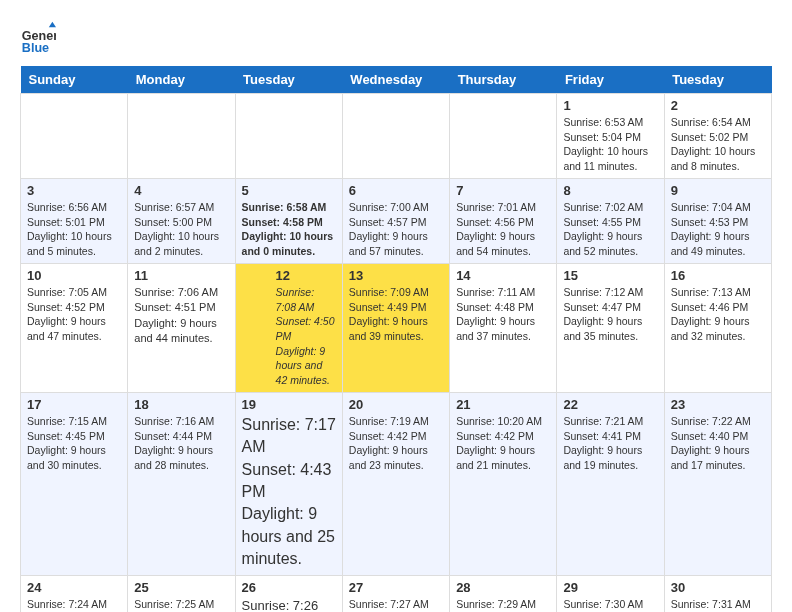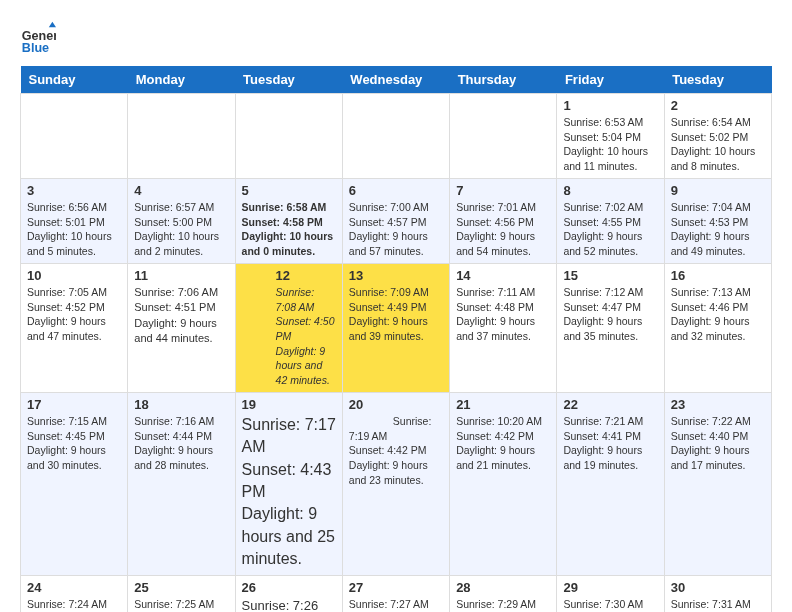--- a/index.html
+++ b/index.html
@@ -163,21 +163,21 @@
       <tr>
         <td style="background-color: rgb(240, 244, 255);"><span class="day-number">17</span><span style="white-space: pre-line; font-size: 10.5px; line-height: 1.4;">Sunrise: 7:15 AM
 Sunset: 4:45 PM
 Daylight: 9 hours and 30 minutes.</span></td>
         <td style="background-color: rgb(240, 244, 255);"><span class="day-number">18</span><span style="white-space: pre-line; font-size: 10.5px; line-height: 1.4;">Sunrise: 7:16 AM
 Sunset: 4:44 PM
 Daylight: 9 hours and 28 minutes.</span></td>
         <td style="background-color: rgb(240, 244, 255);"><span class="day-number">19</span><span style="white-space: pre-line; font-size: 16px; line-height: 1.4;">Sunrise: 7:17 AM
 Sunset: 4:43 PM
 Daylight: 9 hours and 25 minutes.</span></td>
-        <td style="background-color: rgb(240, 244, 255);"><span class="day-number">20</span><span style="white-space: pre-line; font-size: 10.5px; line-height: 1.4; margin-left: 44px;">Sunrise: 7:19 AM
+        <td style="background-color: rgb(240, 244, 255);"><span class="day-number">20</span><span style="white-space: pre-line; font-size: 10.5px; line-height: 1.4;">Sunrise: 7:19 AM
 Sunset: 4:42 PM
 Daylight: 9 hours and 23 minutes.</span></td>
         <td style="background-color: rgb(240, 244, 255);"><span class="day-number">21</span><span style="white-space: pre-line; font-size: 10.5px; line-height: 1.4;">Sunrise: 10:20 AM
 Sunset: 4:42 PM
 Daylight: 9 hours and 21 minutes.</span></td>
         <td style="background-color: rgb(240, 244, 255);"><span class="day-number">22</span><span style="white-space: pre-line; font-size: 10.5px; line-height: 1.4;">Sunrise: 7:21 AM
 Sunset: 4:41 PM
 Daylight: 9 hours and 19 minutes.</span></td>
         <td style="background-color: rgb(240, 244, 255);"><span class="day-number">23</span><span style="white-space: pre-line; font-size: 10.5px; line-height: 1.4;">Sunrise: 7:22 AM
 Sunset: 4:40 PM

